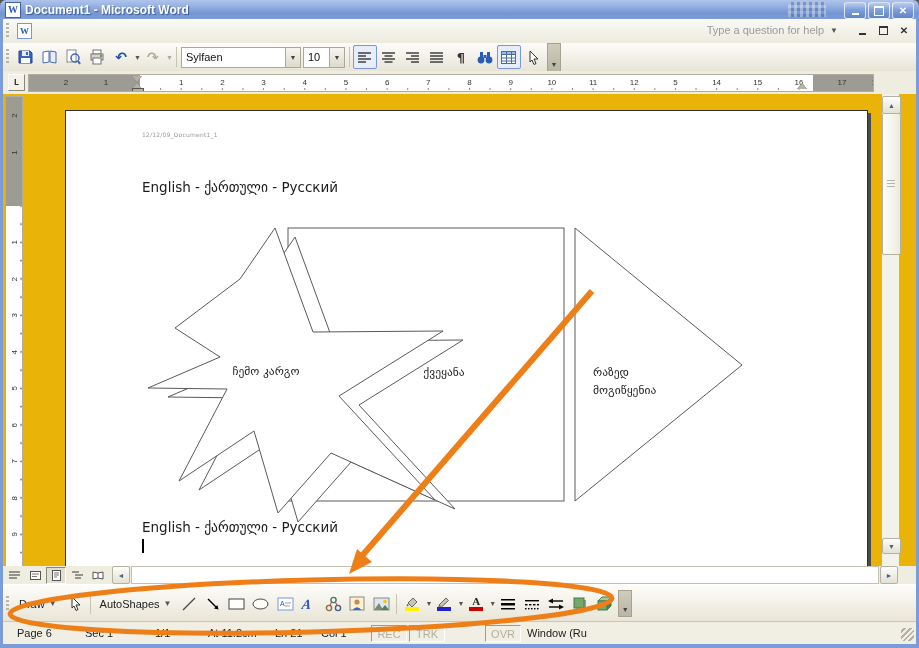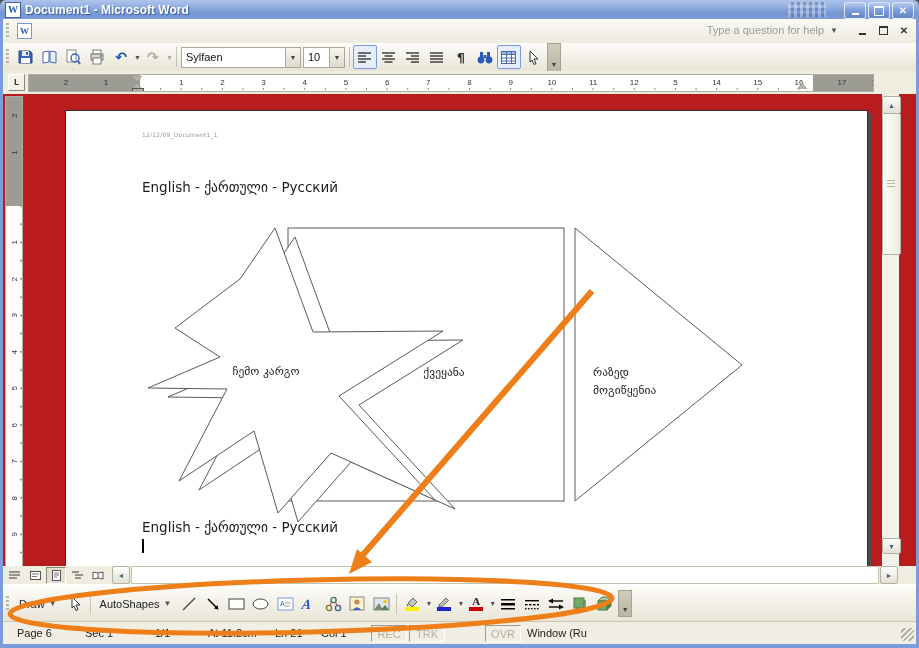--- a/index.html
+++ b/index.html
@@ -65,21 +65,21 @@
   .hnrow span{width:41.2px;text-align:center;font:8px "Liberation Sans",sans-serif;color:#333;line-height:14px;}
   .hn-left{left:17px;}.hn-left span{width:40px;}
   .hn-main{left:131.6px;}
   .hn-right{left:796px;}.hn-right span{width:34px;}
   .tri-d{width:0;height:0;border-left:5px solid transparent;border-right:5px solid transparent;border-top:6px solid #B5B2A4;
          filter:drop-shadow(0 0 0.5px #555);}
   .tri-u{width:0;height:0;border-left:5px solid transparent;border-right:5px solid transparent;border-bottom:6px solid #B5B2A4;
          filter:drop-shadow(0 0 0.5px #555);}
   .ind-box{width:10px;height:3px;background:#B5B2A4;border:0.5px solid #555;}
   
-  .docarea{left:3px;top:94px;width:913px;height:472px;background:#b91c1c;overflow:hidden;}
+  .docarea{left:3px;top:94px;width:913px;height:472px;background:#eab308;overflow:hidden;}
   .vruler{position:absolute;left:2px;top:2px;width:16px;height:470px;background:#9C9C94;border:1px solid #B0AD9E;overflow:hidden;}
   .vwhite{position:absolute;left:0;top:109px;width:16px;height:361px;background:#fff;
     background-image:radial-gradient(#888 0.7px,transparent 1.1px);background-size:16px 18.25px;background-position:7px 9px;}
   .vncol{position:absolute;left:0;display:flex;flex-direction:column;width:16px;}
   .vncol span{height:36.5px;display:flex;align-items:center;justify-content:center;
     font:8px "Liberation Sans",sans-serif;color:#333;transform:rotate(-90deg);}
   .vn-top{top:0;}.vn-top span{height:37px;}
   .vn-main{top:127.25px;}.vn-main span{height:36.5px;}
   .page{position:absolute;left:62px;top:16px;width:801px;height:456px;background:#fff;border:1px solid #2f2f2f;
     box-shadow:3px 3px 0 #4c4c4c;}

